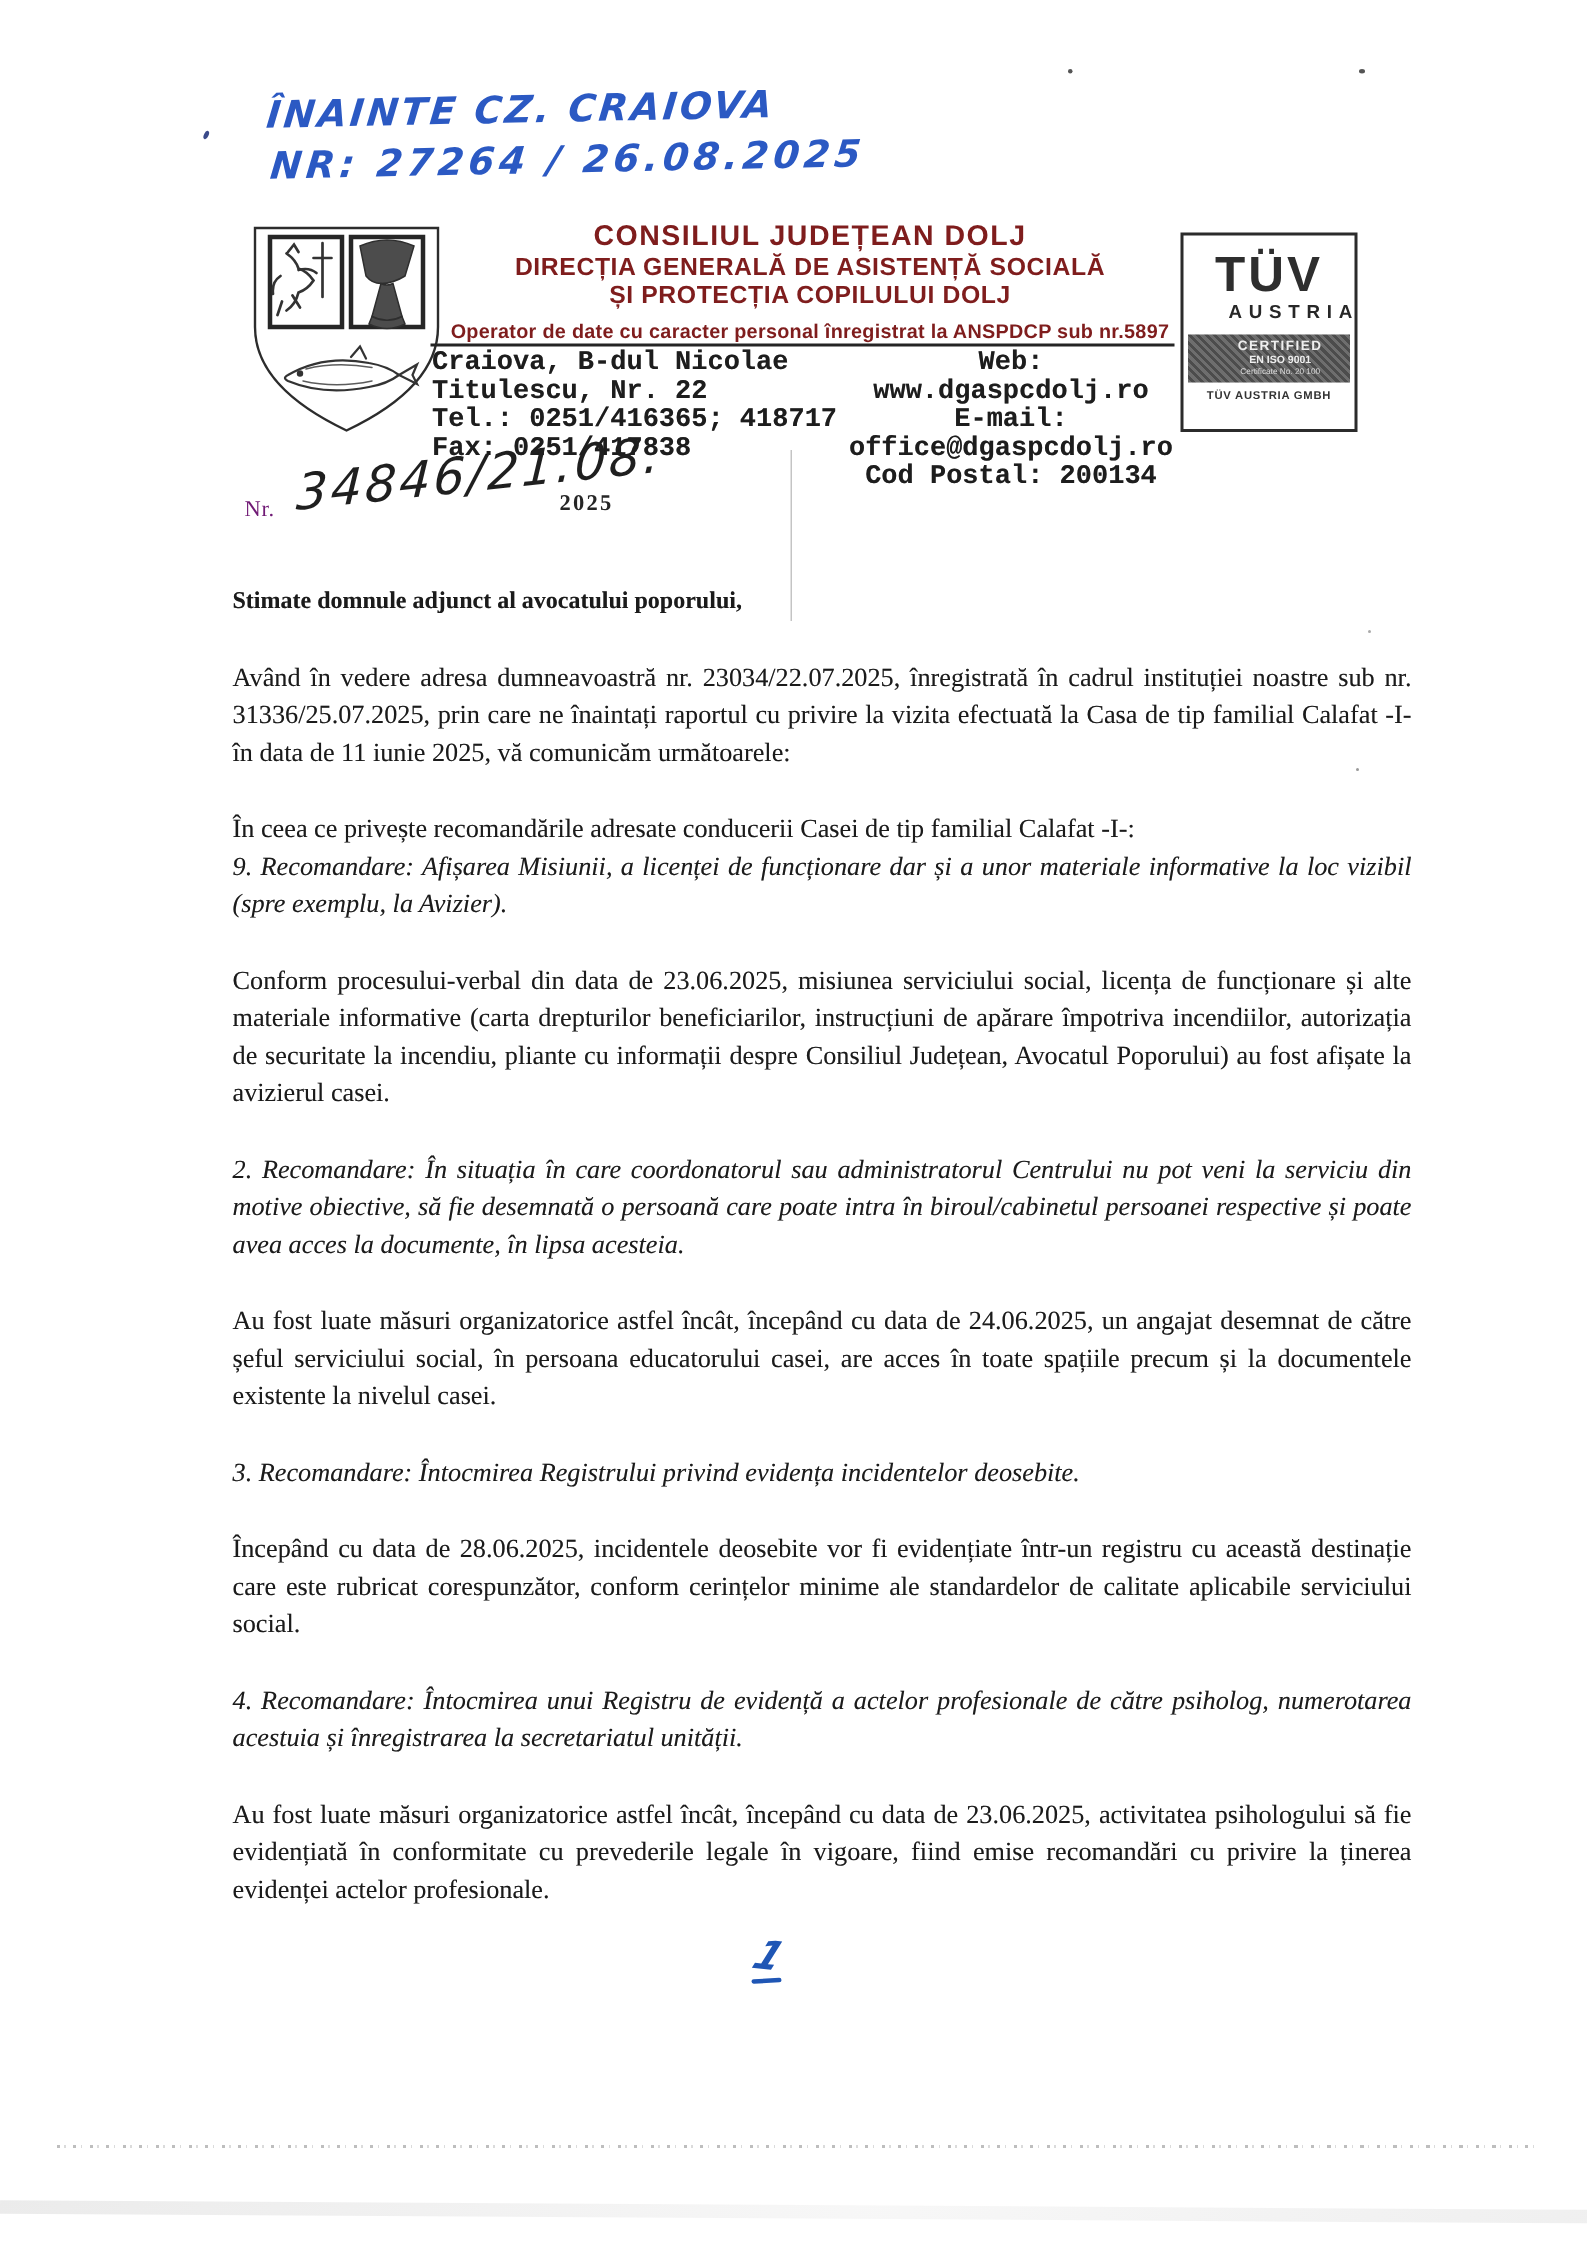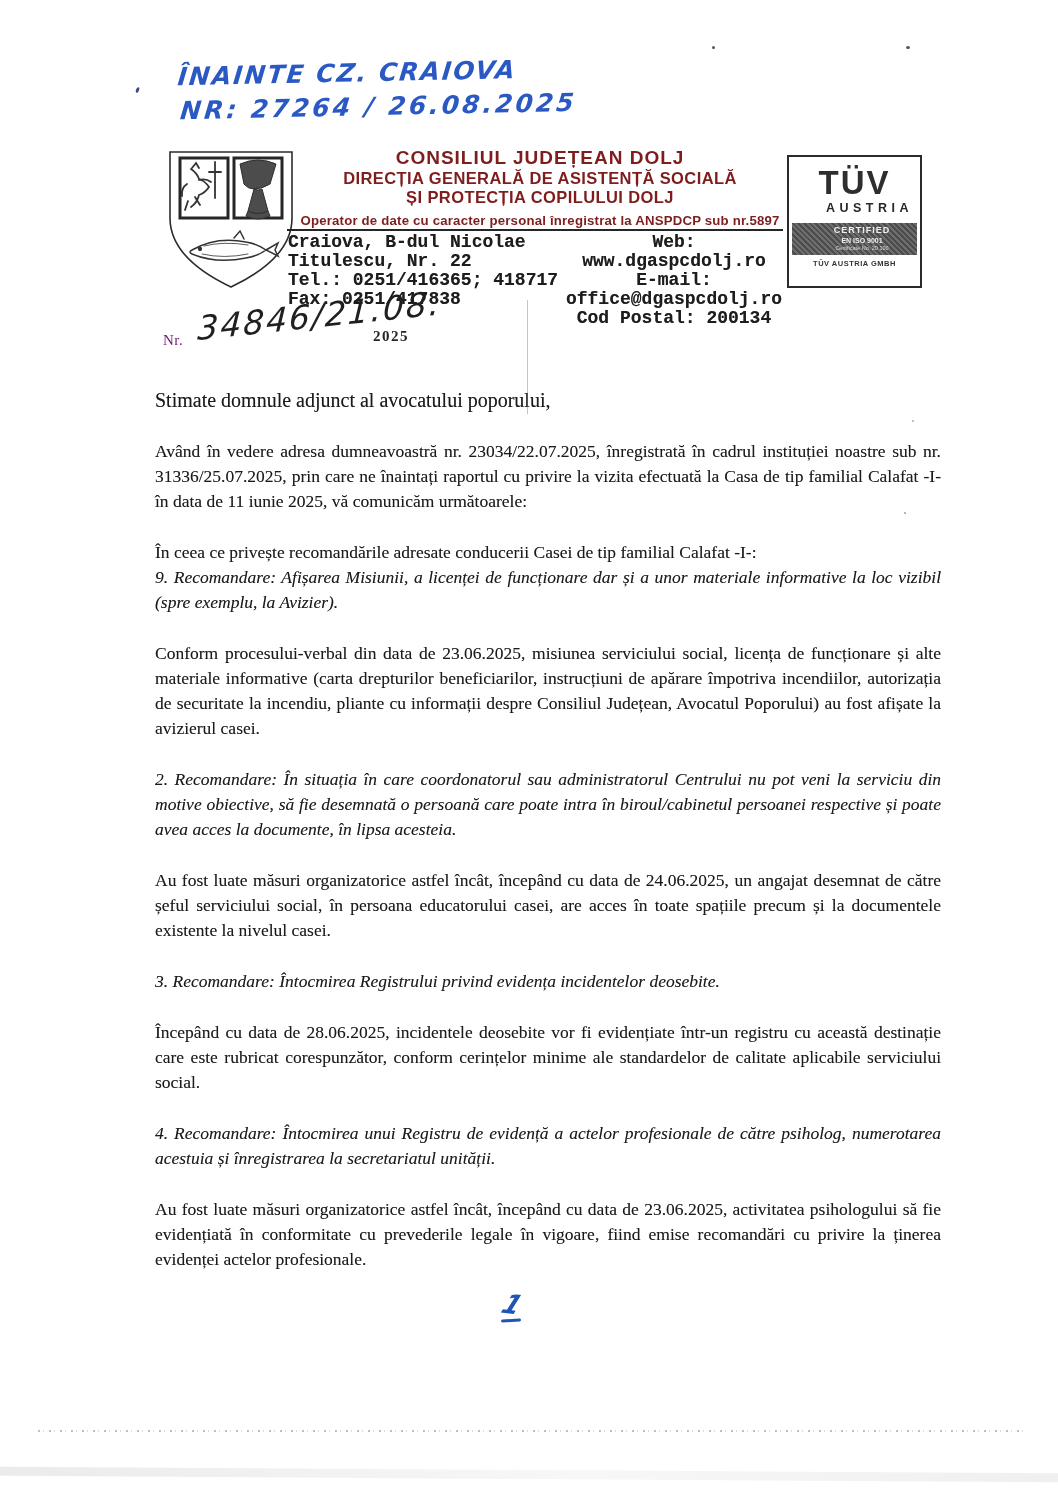--- a/index.html
+++ b/index.html
@@ -30,21 +30,21 @@
   .contact{
     position:absolute;left:288px;top:233px;width:494px;
     font-family:Liberation Mono, monospace;font-weight:bold;font-size:18px;
     line-height:19px;color:#1d1d1d;
     display:flex;justify-content:space-between;
     text-shadow:0 0 .4px rgba(0,0,0,.45);
   }
   .contact .right{text-align:center;}
   
   .tuv{
-    position:absolute;left:787px;top:155px;width:135px;height:133px;
+    position:absolute;left:787px;top:155px;width:118px;height:133px;
     border:2px solid #2b2b2b;box-sizing:border-box;background:#fff;
     font-family:"Liberation Sans", sans-serif;text-align:center;color:#222;
   }
   .tuv-brand{font-size:33px;font-weight:bold;letter-spacing:2px;line-height:36px;margin-top:8px;color:#2e2e2e;}
   .tuv-country{font-size:12.5px;font-weight:bold;letter-spacing:4.5px;line-height:15px;color:#272727;padding-left:30px;}
   .tuv-band{
     margin:7px 3px 0 3px;background:#565656;color:#efefef;padding:2px 0 3px 15px;
     background-image:repeating-linear-gradient(45deg, rgba(255,255,255,.14) 0 2px, rgba(0,0,0,.12) 2px 4px);
   }
   .tuv-cert{font-size:9px;font-weight:bold;letter-spacing:1px;line-height:11px;}
@@ -57,21 +57,21 @@
   .reg-hand{
     position:absolute;left:34px;top:-4px;white-space:nowrap;
     font-family:"DejaVu Sans", sans-serif;font-style:italic;
     font-size:33px;letter-spacing:2px;color:#1f1f1f;
     transform:rotate(-6deg) skewX(-9deg);
   }
   .reg-year{position:absolute;left:210px;top:28px;font-size:15px;font-weight:bold;letter-spacing:1.5px;color:#262626;}
   
   .letter{position:absolute;left:155px;top:388px;width:786px;}
   .salutation{
-    font-size:20px;font-weight:normal;margin:0 0 22px 0;line-height:25px;
+    font-size:16px;font-weight:bold;margin:0 0 22px 0;line-height:25px;
     text-shadow:0 0 .4px rgba(0,0,0,.4);
   }
   .letter p.p{
     margin:26px 0 0 0;font-size:17.5px;line-height:25px;text-align:justify;
     text-shadow:0 0 .35px rgba(0,0,0,.35);
   }
   .letter p.p.attach{margin-top:0;}
   .letter p.p.it{font-style:italic;}
   
   .page-mark{

